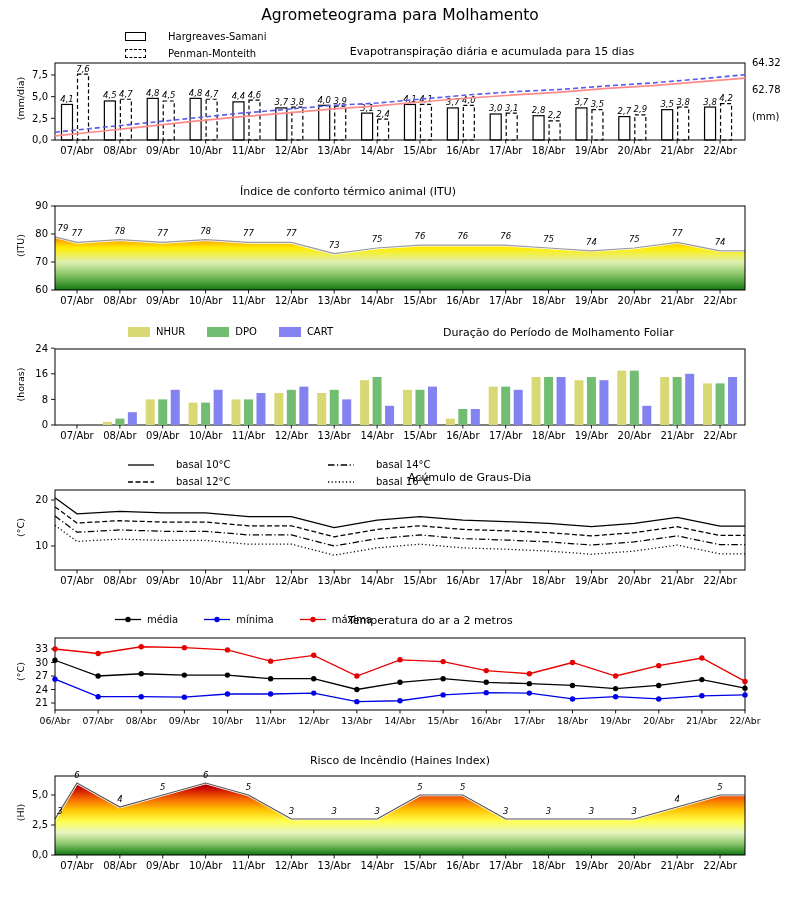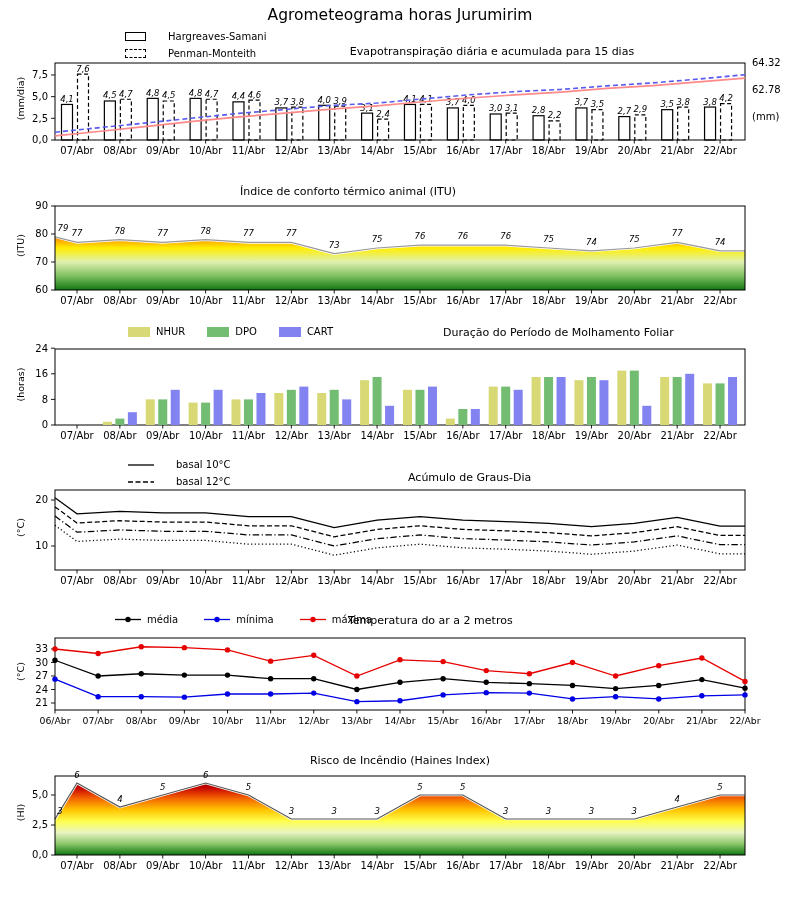--- a/index.html
+++ b/index.html
@@ -521,21 +521,21 @@
           <stop offset="0.2857142857142857" stop-color="#e9f5c2"></stop>
           <stop offset="0.42857142857142855" stop-color="#ffff4d"></stop>
           <stop offset="0.5714285714285714" stop-color="#ffc400"></stop>
           <stop offset="0.7142857142857143" stop-color="#f56500"></stop>
           <stop offset="0.8571428571428571" stop-color="#c40000"></stop>
           <stop offset="1" stop-color="#3d0000"></stop>
         </linearGradient>
       </defs>
     </svg>
 
-  <div class="main-title">Agrometeograma horas Jurumirim</div>
+  <div class="main-title">Agrometeograma para Molhamento</div>
 
   <div class="legend" style="top:28px;left:125px;">
     <div class="lg-row">
       <span class="sw"></span>
       <span>Hargreaves-Samani</span>
     </div>
     <div class="lg-row">
       <span class="sw sw-dashed"></span>
       <span>Penman-Monteith</span>
     </div>
@@ -568,20 +568,34 @@
       <svg class="lgline l-solid" width="26" height="8">
           <line x1="0" y1="4" x2="26" y2="4" stroke="#000" stroke-width="1.3"></line>
         </svg>
       <span>basal 10°C</span>
     </div>
     <div class="lg-row">
       <svg class="lgline l-dashed" width="26" height="8">
           <line x1="0" y1="4" x2="26" y2="4" stroke="#000" stroke-width="1.3"></line>
         </svg>
       <span>basal 12°C</span>
+    </div>
+  </div>
+  <div class="legend" style="top:456px;left:328px;">
+    <div class="lg-row">
+      <svg class="lgline l-dashdot" width="26" height="8">
+          <line x1="0" y1="4" x2="26" y2="4" stroke="#000" stroke-width="1.3"></line>
+        </svg>
+      <span>basal 14°C</span>
+    </div>
+    <div class="lg-row">
+      <svg class="lgline l-dotted" width="26" height="8">
+          <line x1="0" y1="4" x2="26" y2="4" stroke="#000" stroke-width="1.3"></line>
+        </svg>
+      <span>basal 16°C</span>
     </div>
   </div>
   <div class="title" style="top:471px;left:408px;">Acúmulo de Graus-Dia</div>
   <div class="ylab" style="top:522px;">(°C)</div>
 
   <div class="legend" style="top:614px;left:115px;display:flex;">
     <span class="lg-item" style="margin-right:26px;">
       <svg class="lgline tmark" width="26" height="9">
           <line x1="0" y1="4.5" x2="26" y2="4.5" stroke-width="1.3" stroke="#000000"></line>
           <circle cx="13" cy="4.5" r="2.7" fill="#000000"></circle>

